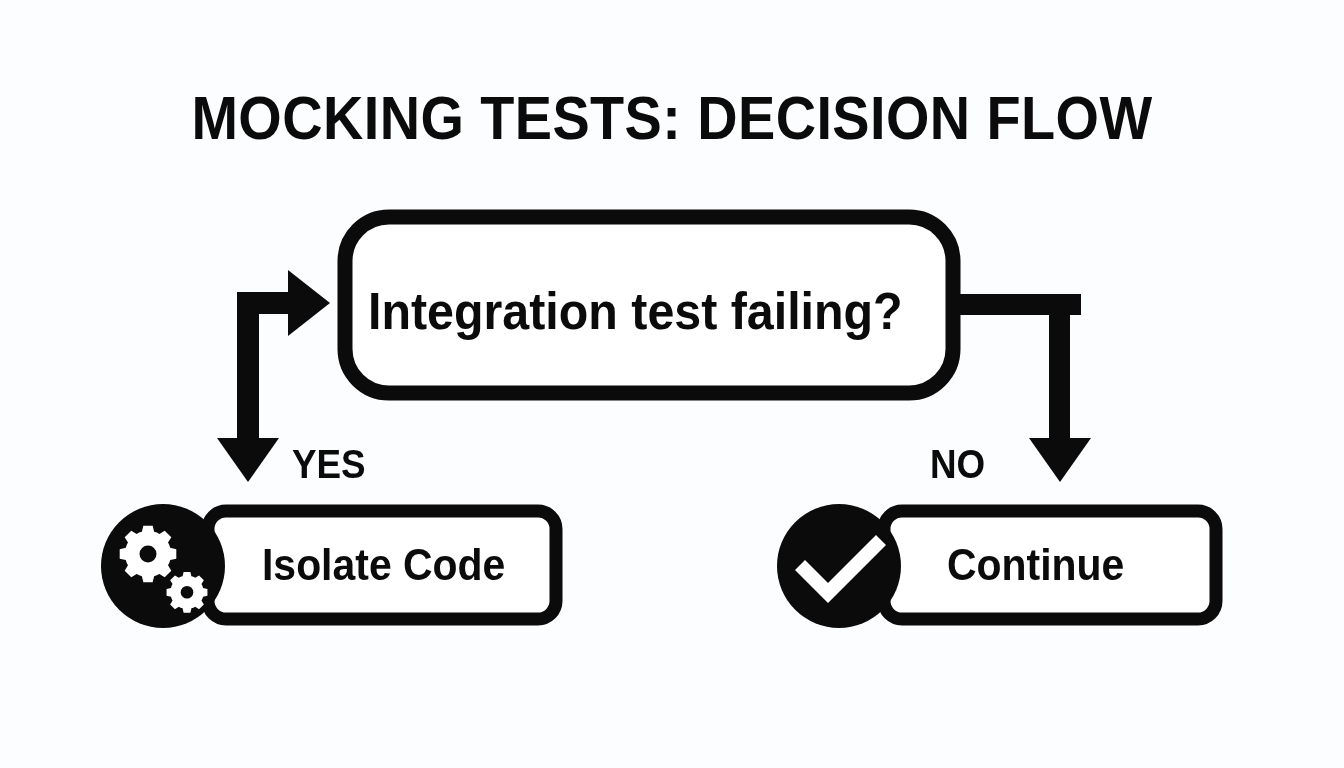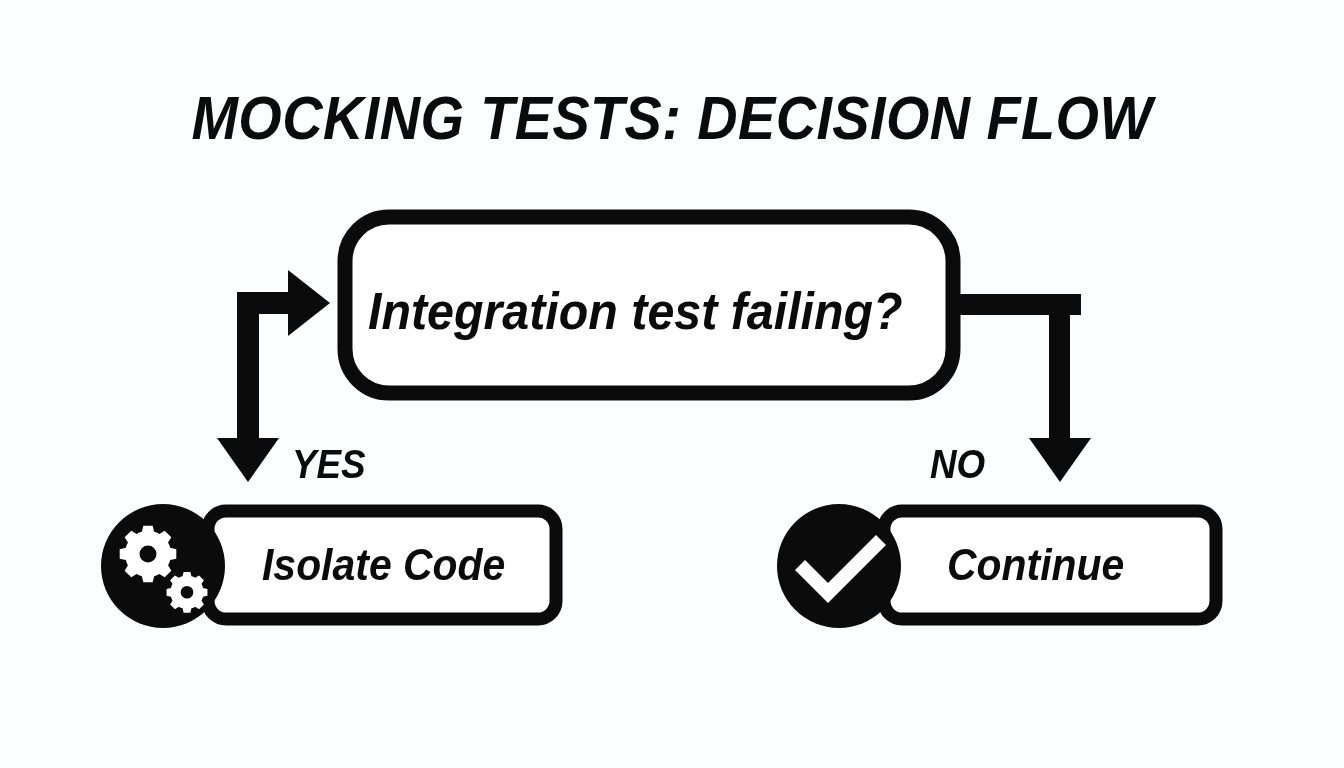--- a/index.html
+++ b/index.html
@@ -11,21 +11,20 @@
     width: 1344px;
     height: 768px;
     overflow: hidden;
     font-family: "Liberation Sans", sans-serif;
   }
   #canvas {
     position: relative;
     width: 1344px;
     height: 768px;
     background: #fcfdfe;
-    font-style: italic;
   }
   #canvas svg.layer {
     position: absolute;
     top: 0;
     left: 0;
     width: 1344px;
     height: 768px;
   }
   .flow-title {
     position: absolute;

